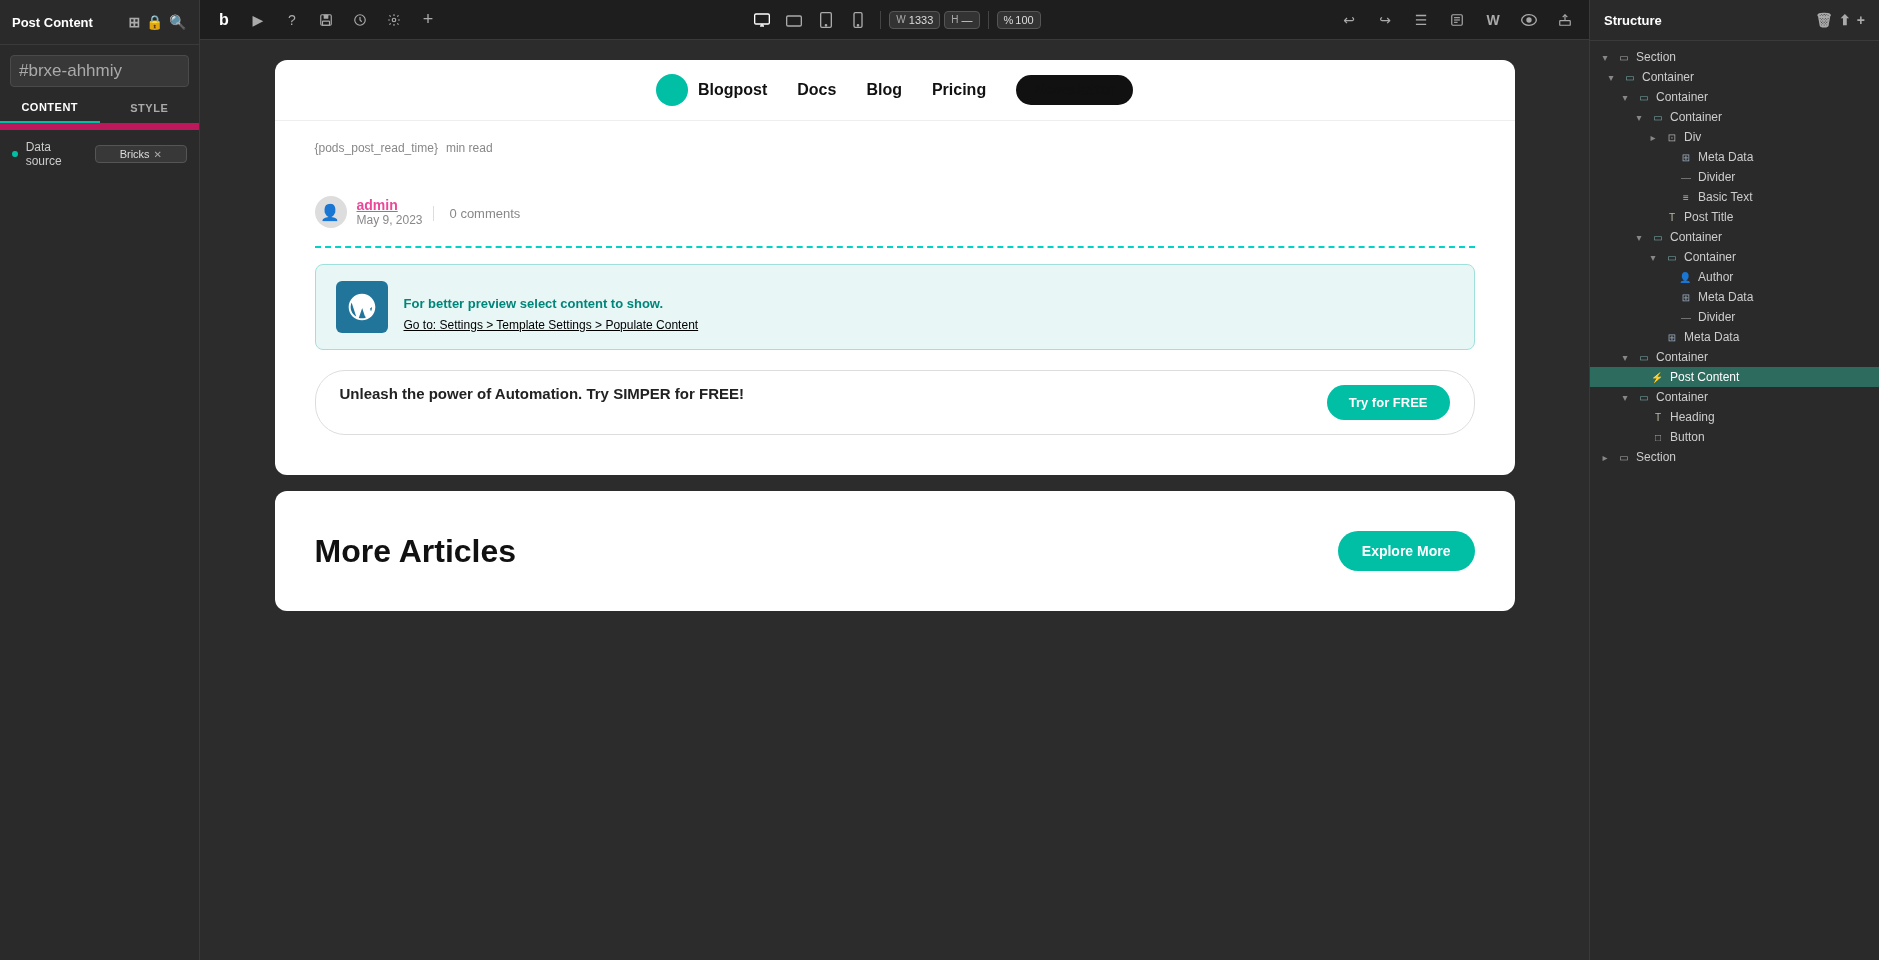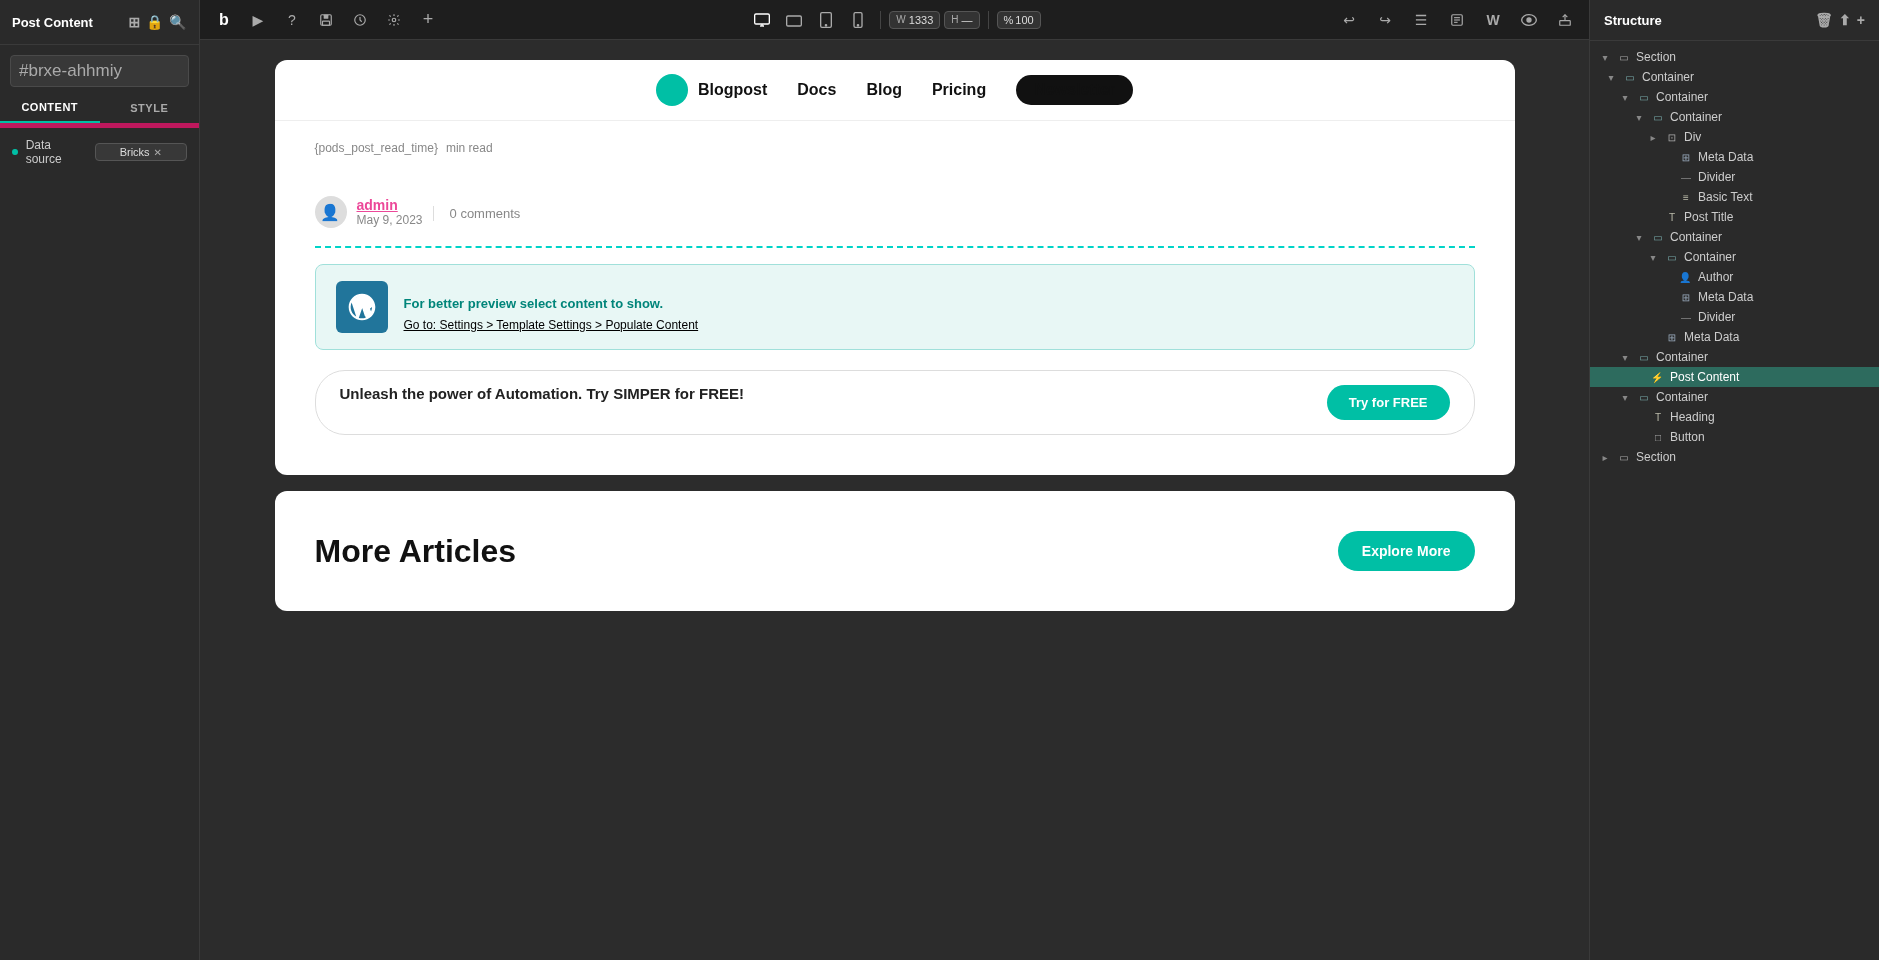--- a/index.html
+++ b/index.html
@@ -46,21 +46,21 @@
       margin: 10px 10px 6px;
       background: #383838;
       border: 1px solid #4a4a4a;
       border-radius: 4px;
       padding: 5px 8px;
       font-size: 17px;
       color: #aaa;
     }
     .tab-bar {
       display: flex;
-      border-bottom: 5px solid #be185d;
+      border-bottom: 7px solid #be185d;
     }
     .tab-btn {
       flex: 1;
       padding: 8px 0;
       font-size: 11px;
       font-weight: 600;
       text-align: center;
       cursor: pointer;
       color: #aaa;
       background: transparent;

